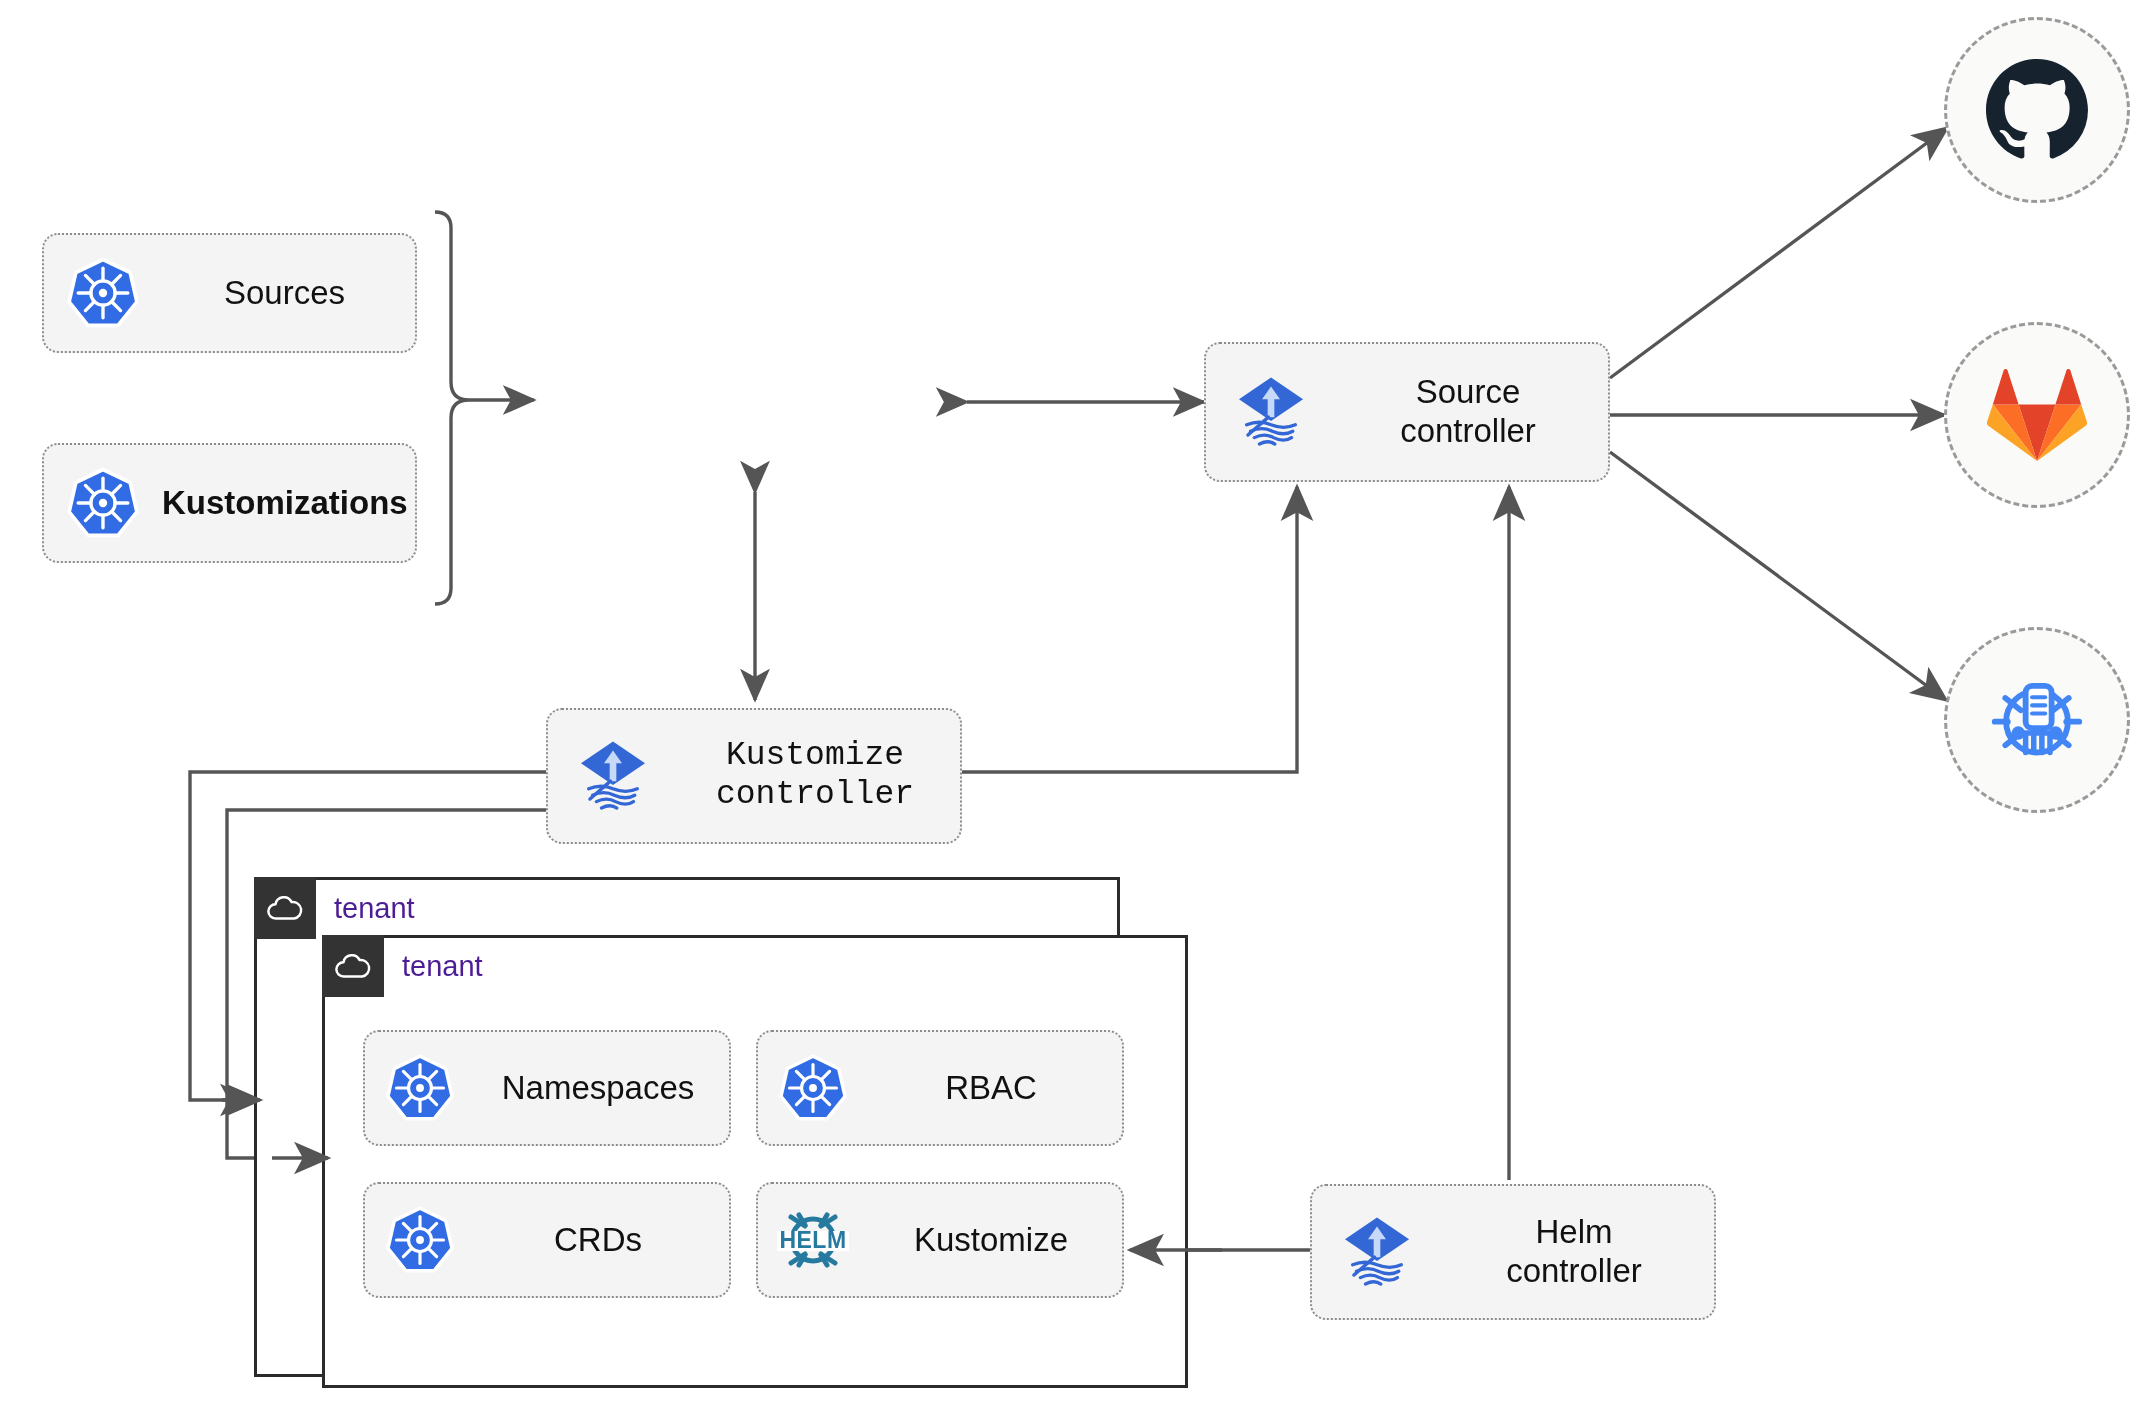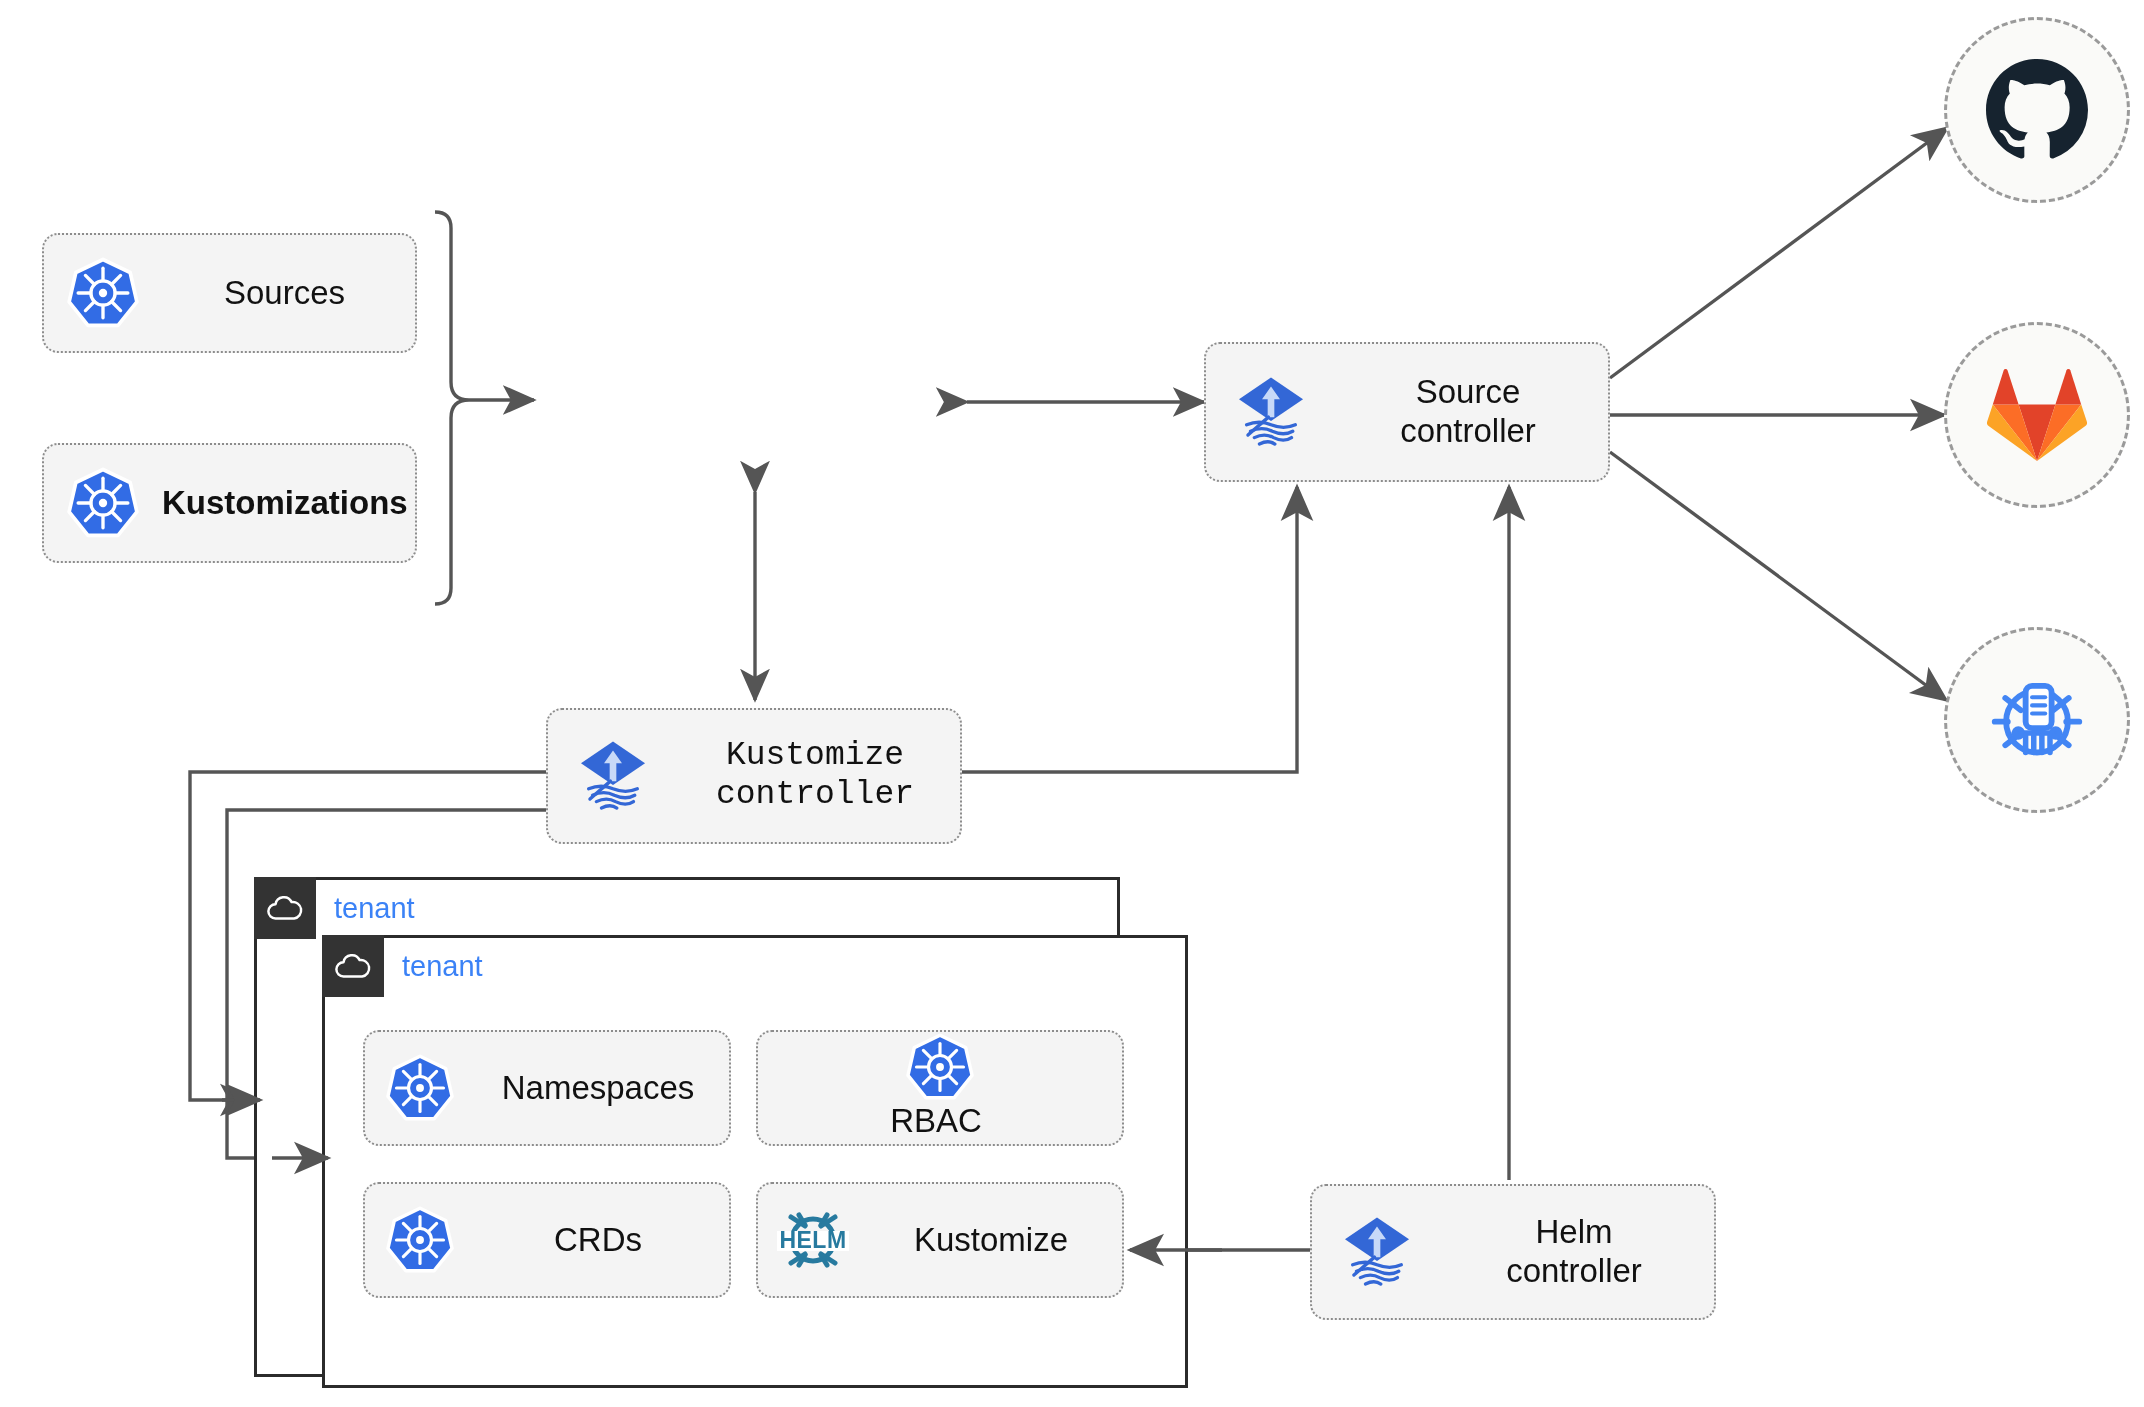--- a/index.html
+++ b/index.html
@@ -60,21 +60,21 @@
   }
   .tenant-badge {
     width: 62px; height: 62px;
     background: #333333;
     display: flex; align-items: center; justify-content: center;
   }
   .tenant-name {
     display: flex; align-items: center;
     padding-left: 18px;
     font-size: 29px;
-    color: #3b82f6;
+    color: #4c1d95;
     white-space: nowrap;
   }
 
   
   svg.edges { position: absolute; inset: 0; width: 2144px; height: 1407px; z-index: 1; pointer-events: none; }
   svg.edges-top { z-index: 8; }
 </style>
 </head>
 <body>
 
@@ -325,21 +325,21 @@
             <line x1="39.4" y1="39.4" x2="47.2" y2="47.2"></line>
           <line x1="47.2" y1="16.8" x2="39.4" y2="24.6"></line>
             <line x1="24.6" y1="39.4" x2="16.8" y2="47.2"></line>
         </g>
         <circle cx="32" cy="32" r="3.6" fill="#ffffff"></circle>
       </svg>
     </span>
     <span class="lbl">Namespaces</span>
   </div>
 
-  <div class="node" style="left:734px; top:1030px; width:368px; height:116px; z-index:6;flex-direction:column;">
+  <div class="node" style="left:734px; top:1030px; width:368px; height:116px; z-index:6;">
     <span class="ico" style="width:110px;">
       <svg width="70" height="70" viewBox="0 0 64 64">
         <polygon points="32,3 55.5,14.3 61.3,39.7 45,60 19,60 2.7,39.7 8.5,14.3" fill="#326ce5" stroke="#ffffff" stroke-width="3.2" stroke-linejoin="round"></polygon>
         <g fill="none" stroke="#ffffff" stroke-width="2.9" stroke-linecap="round">
           <circle cx="32" cy="32" r="10.5"></circle>
           <line x1="32" y1="10.5" x2="32" y2="21.5"></line>
             <line x1="32" y1="42.5" x2="32" y2="53.5"></line>
           <line x1="10.5" y1="32" x2="21.5" y2="32"></line>
             <line x1="42.5" y1="32" x2="53.5" y2="32"></line>
           <line x1="16.8" y1="16.8" x2="24.6" y2="24.6"></line>

